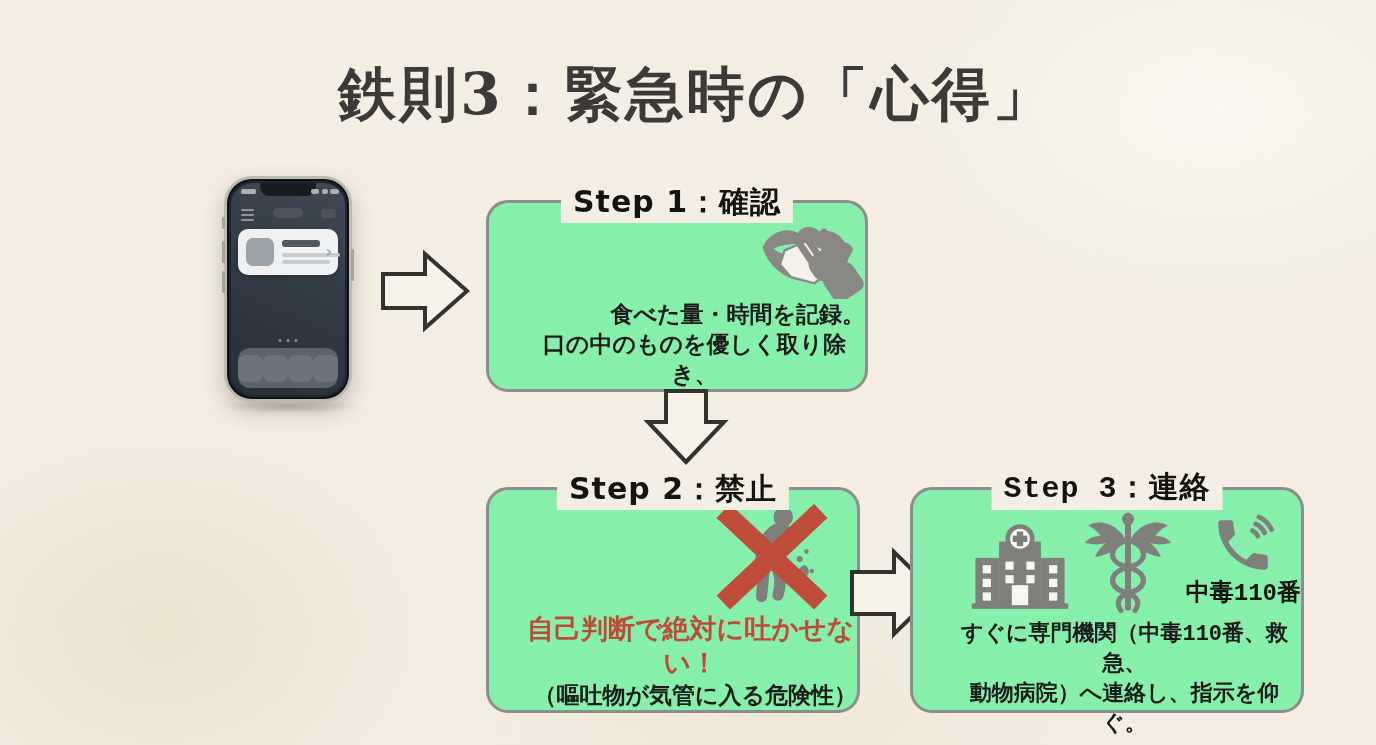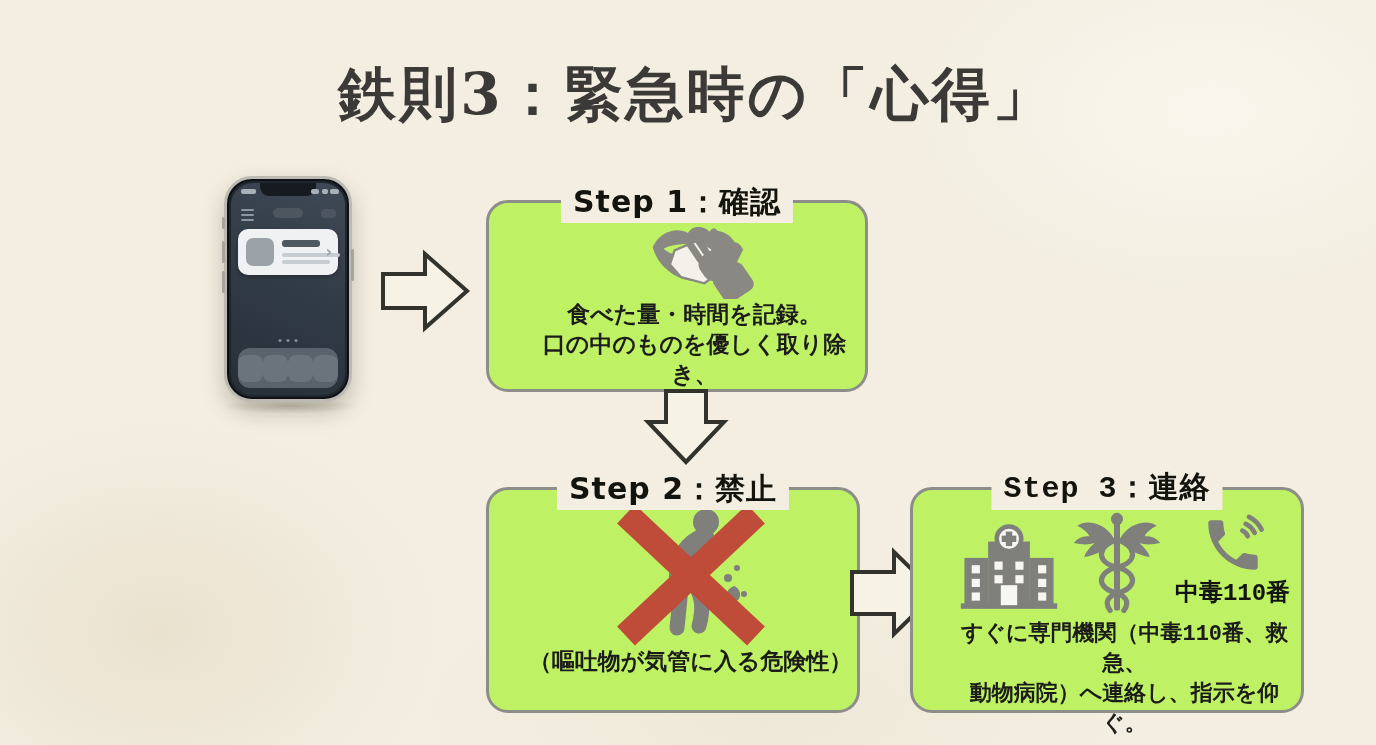--- a/index.html
+++ b/index.html
@@ -64,22 +64,22 @@
           background:#5a636c; border-radius:12px; display:flex; align-items:center; justify-content:space-around; }
   .dock-app { width:27px; height:27px; background:#6b747d; border-radius:8px; }
   .phone-shadow { position:absolute; left:222px; top:398px; width:136px; height:16px;
           background:radial-gradient(ellipse at center, rgba(50,45,30,.22) 0%, rgba(50,45,30,0) 70%); }
 
   
   .arrow-svg { position:absolute; }
   .arrow-svg polygon { fill:#f6f2e5; stroke:#33332e; stroke-width:4; stroke-linejoin:miter; }
 
   
-  .step-box { position:absolute; background:#bef264; border:3px solid #8d8d89; border-radius:22px;
-              display:flex; flex-direction:column; align-items:center;padding-left:35px; }
+  .step-box { position:absolute; background:#86efac; border:3px solid #8d8d89; border-radius:22px;
+              display:flex; flex-direction:column; align-items:flex-end;padding-left:35px; }
   .step-title { position:absolute; top:-22px; left:50%; transform:translateX(-50%);
               background:#f3eee1; padding:0 12px; line-height:42px; white-space:nowrap;
               font-size:30px; font-weight:800; color:#14140f; letter-spacing:1px; }
   .step-text { font-size:23px; font-weight:700; color:#1c1c1a; text-align:center; line-height:30px; margin:0; }
   .warning-text { font-size:27px; font-weight:800; color:#c04a38; text-align:center; line-height:34px; margin:2px 0 0 0; }
   .note-text { font-size:23px; font-weight:700; color:#1c1c1a; text-align:center; line-height:30px; margin:0; }
   .icons-row { display:flex; align-items:flex-start; gap:14px; margin-top:22px; }
   .phone-col { display:flex; flex-direction:column; align-items:center; }
   .phone-caption { font-size:24px; font-weight:800; color:#14140f; line-height:28px; margin-top:2px; }
 </style>
@@ -174,20 +174,21 @@
       <circle cx="122" cy="76" r="4"></circle>
       <circle cx="131" cy="66" r="3"></circle>
       <path d="M128,84 c6,2 8,10 4,14 c-5,4 -12,0 -11,-7 c1,-4 4,-6 7,-7 Z"></path>
       <circle cx="138" cy="92" r="3"></circle>
     </g>
     <g stroke="#bf4b39" stroke-width="26">
       <line x1="20" y1="12" x2="150" y2="134"></line>
       <line x1="150" y1="12" x2="20" y2="134"></line>
     </g>
   </svg>
+  <p class="warning-text">自己判断で絶対に吐かせない！</p>
   <p class="note-text">（嘔吐物が気管に入る危険性）</p>
 </section>
 
 <svg class="arrow-svg" style="left:848px;top:546px;" width="92" height="94">
   <polygon points="4,26 46,26 46,6 88,47 46,88 46,68 4,68"></polygon>
 </svg>
 
 <section class="step-box" style="left:910px;top:487px;width:394px;height:226px;font-family:Liberation Mono, monospace;">
   <div class="step-title">Step 3：連絡</div>
   <div class="icons-row">

